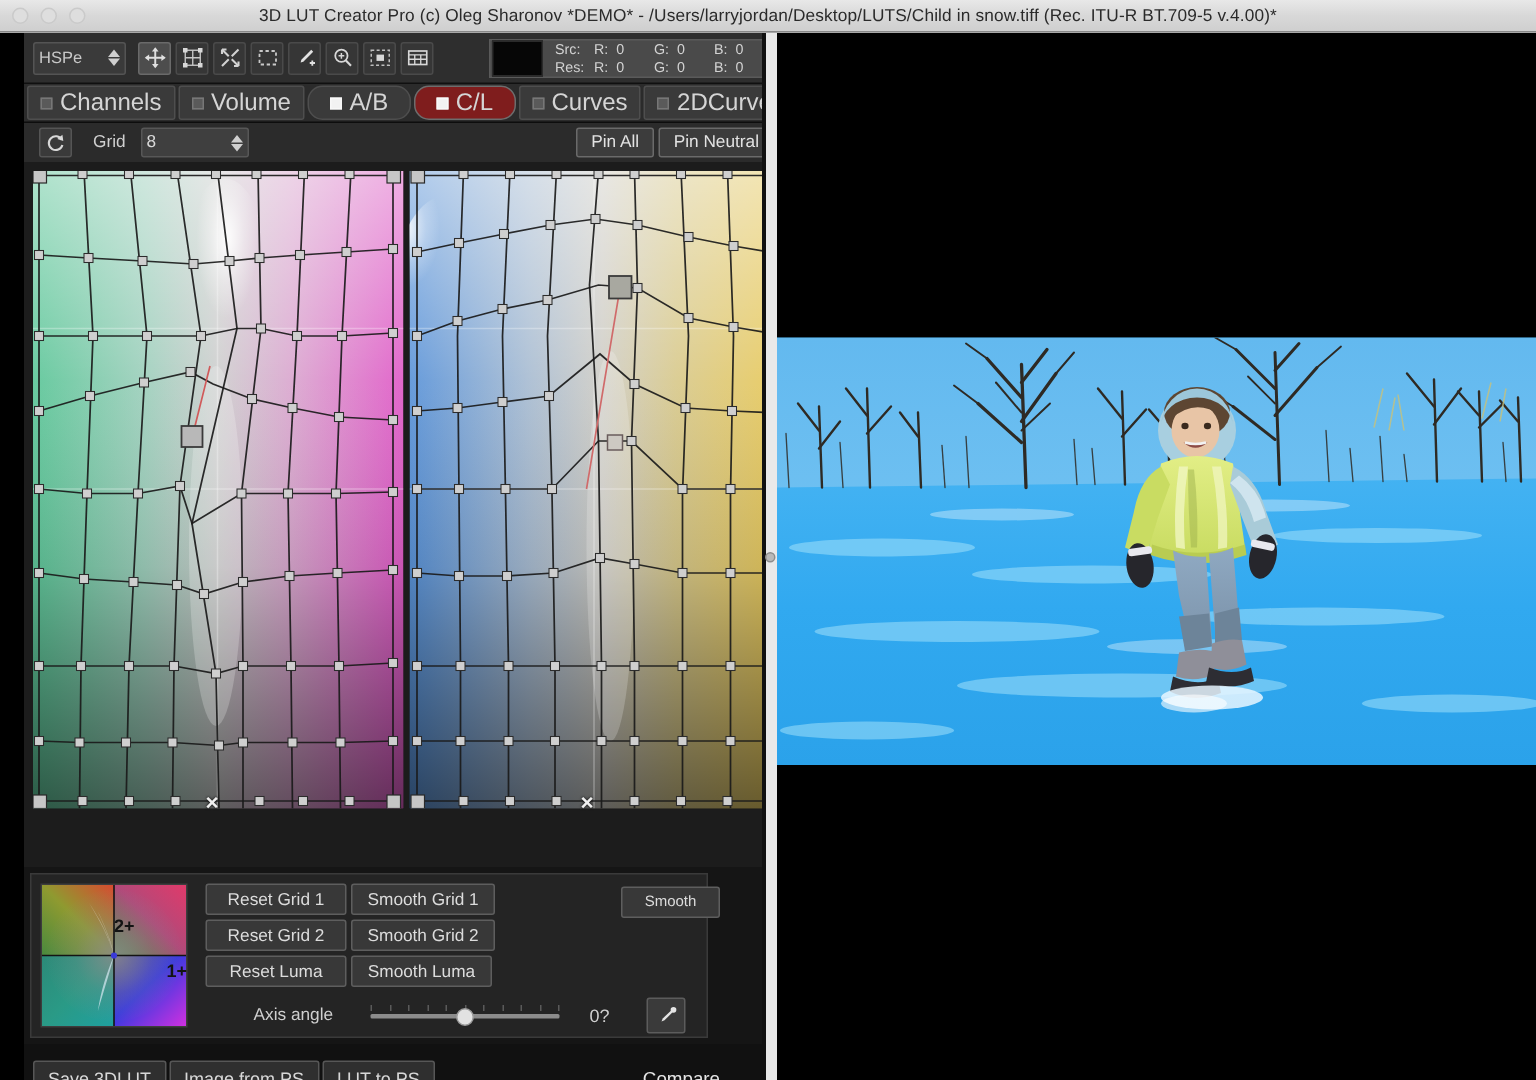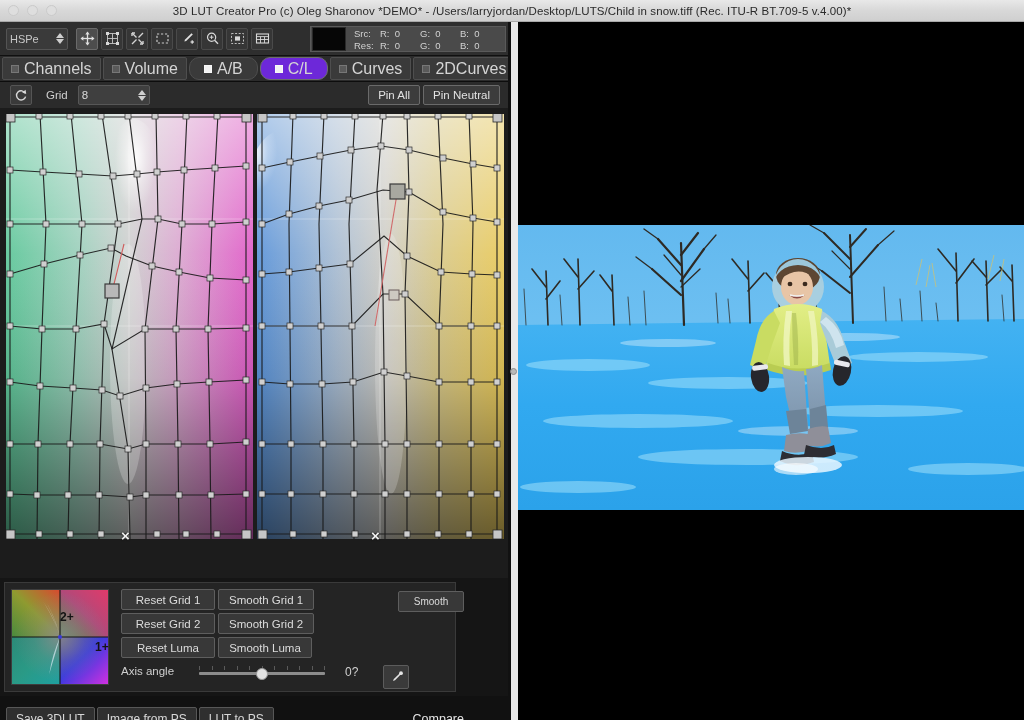--- a/index.html
+++ b/index.html
@@ -24,21 +24,21 @@
     width: 11px; height: 11px; border-radius: 50%;
     background: #dedede; border: 1px solid #cacaca;
   }
   .title-text {
     font-size: 11.5px; color: #2a2a2a; letter-spacing: 0.1px;
     white-space: nowrap;
   }
 
   
   .leftpane {
-    position: absolute; left: 0; top: 22px; width: 512px; height: 698px;
+    position: absolute; left: 16px; top: 22px; width: 512px; height: 698px;
     background: #151515;
   }
 
   
   .toolbar {
     position: absolute; left: 0; top: 0; width: 512px; height: 34px;
     background: #2e2e2e; border-bottom: 1px solid #101010;
     display: flex; align-items: center;
   }
   .combo {
@@ -86,21 +86,21 @@
     position: absolute; left: 0; top: 34px; width: 512px; height: 26px;
     background: #2b2b2b; border-bottom: 1px solid #0d0d0d;
     display: flex; align-items: stretch; padding: 1px 2px;
   }
   .tab {
     display: flex; align-items: center; gap: 5px;
     padding: 0 8px; margin-right: 2px;
     background: #3a3a3a; border: 1px solid #4e4e4e; border-radius: 2px;
     color: #d5d5d5; font-size: 16px; white-space: nowrap;
   }
-  .tab.active { background: #6d28d9; border-color: #6d6d6d; }
+  .tab.active { background: #7f1d1d; border-color: #6d6d6d; }
   .tab .chk {
     width: 8px; height: 8px; background: #5a5a5a; border: 1px solid #777;
     flex: none;
   }
   .tab.on .chk { background: #f2f2f2; border-color: #f8f8f8; }
   .tab.wide { padding: 0 14px; border-radius: 10px; }
 
   
   .gridrow {
     position: absolute; left: 0; top: 60px; width: 512px; height: 26px;
@@ -155,21 +155,21 @@
     position: absolute; color: #131313; font-size: 12px; font-weight: bold;
   }
   .btncol { margin-left: 12px; }
   .btnrow { display: flex; gap: 3px; margin-bottom: 3px; }
   .pbtn {
     height: 21px; padding: 0 10px; min-width: 94px;
     background: #383838; border: 1px solid #5e5e5e; border-radius: 2px;
     color: #dcdcdc; font-size: 11.5px;
     display: flex; align-items: center; justify-content: center;
   }
-  .sliderrow { display: flex; align-items: flex-start; margin-top: 7px; }
+  .sliderrow { display: flex; align-items: center; margin-top: 7px; margin-left: 32px; }
   .slbl { color: #cfcfcf; font-size: 11.5px; width: 78px; }
   .slider { position: relative; width: 126px; height: 16px; }
   .slider .ticks {
     position: absolute; top: 1px; left: 0; right: 0; height: 4px;
     display: flex; justify-content: space-between;
   }
   .slider .ticks i { width: 1px; height: 4px; background: #5a5a5a; display: block; }
   .slider .track {
     position: absolute; top: 7px; left: 0; right: 0; height: 3px;
     background: #8c8c8c; border-radius: 1px;

